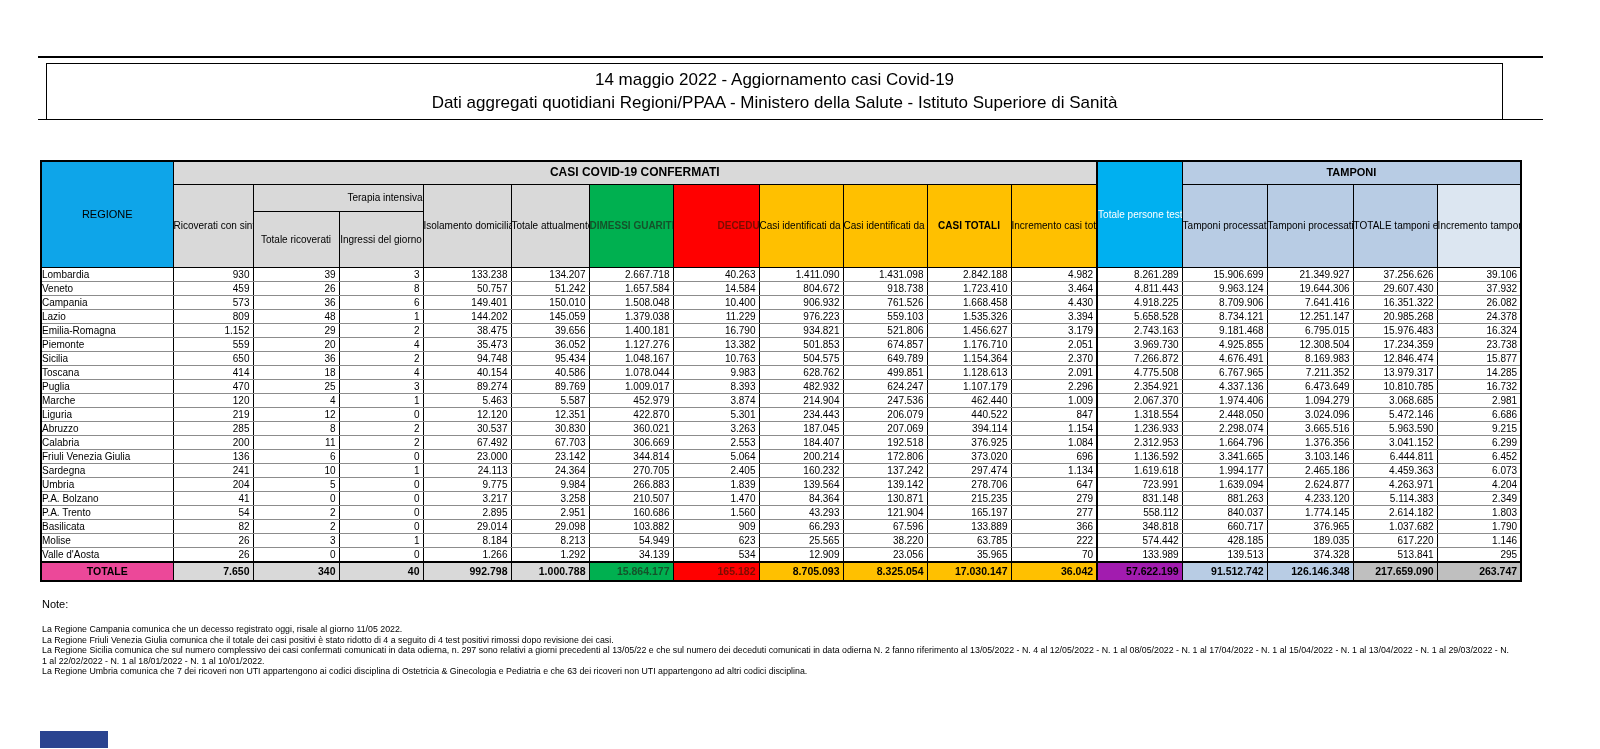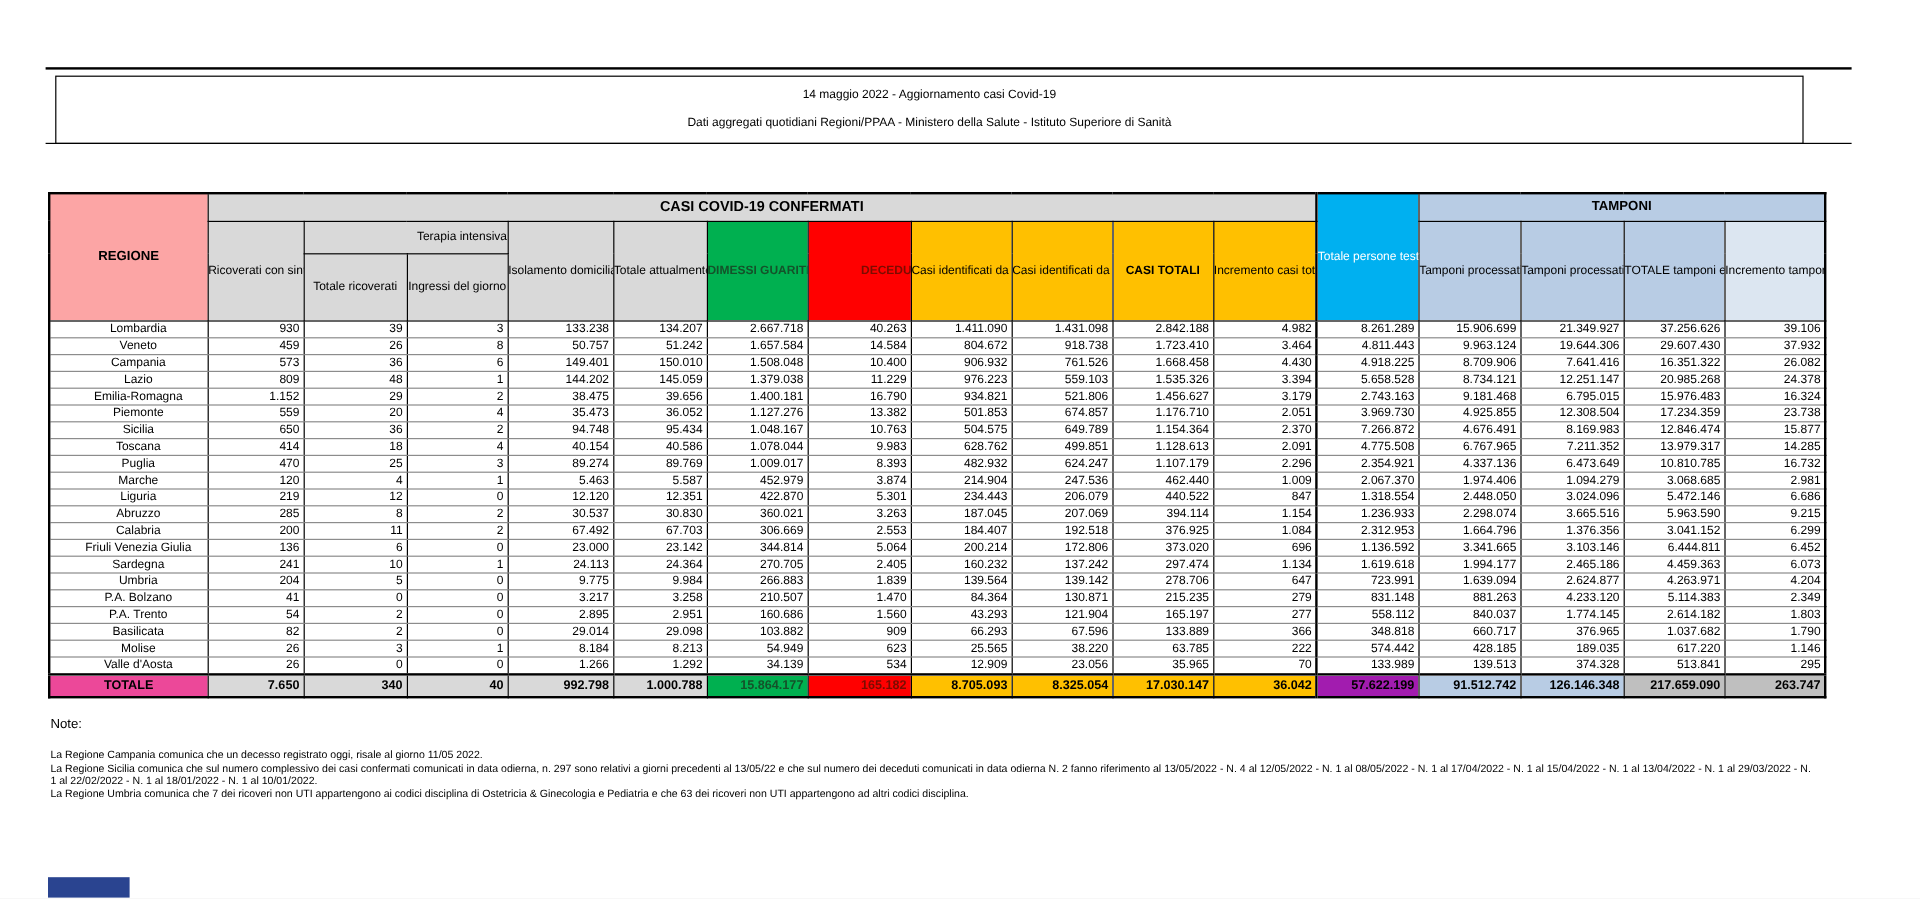--- a/index.html
+++ b/index.html
@@ -9,54 +9,54 @@
     font-family:"Liberation Sans", sans-serif; color:#000; overflow:hidden;
   }
   
   .rule-top   { position:absolute; left:38px; top:56px;  width:1505px; height:2px; background:#000; }
   .rule-mid   { position:absolute; left:38px; top:119px; width:1505px; height:1px; background:#000; }
   .title-box  {
     position:absolute; left:46px; top:63px; width:1457px; height:57px;
     border:1px solid #000; display:flex; flex-direction:column;
     justify-content:space-evenly; align-items:center; text-align:center;
   }
-  .title-line { font-size:10px; line-height:14px; }
+  .title-line { font-size:17px; line-height:14px; }
   
   table.covid {
     position:absolute; left:40px; top:160px; width:1480px;
     border-collapse:collapse; table-layout:fixed;
     border:2px solid #000;
     font-size:10px;
   }
   table.covid th, table.covid td { overflow:hidden; white-space:nowrap; }
   
   thead th {
     border:1px solid #000; font-weight:normal; text-align:center;
     background:#d9d9d9; font-size:10px; line-height:11px; vertical-align:middle;
   }
-  th.h-regione   { background:#fca5a5; font-weight:bold; font-size:11px; }
+  th.h-regione   { background:#0ea5e9; font-weight:normal; font-size:11px; }
   th.h-group     { font-weight:bold; font-size:12px; height:23px; }
   th.h-tamp-group{ background:#b8cce4; font-weight:bold; font-size:11px; }
   th.h-ti        { height:27px;text-align:right; }
   tr.r-sub2 th   { height:56px; }
   th.h-green     { background:#00b050; color:#14522a; font-weight:bold; }
   th.h-red       { background:#ff0000; color:#7b0c00; font-weight:bold;padding-left:44px; }
   th.h-yellow    { background:#ffc000; }
   th.h-yellow-b  { background:#ffc000; font-weight:bold; }
   th.h-cyan      { background:#00b0f0; color:#ffffff; border-left:2px solid #000; }
   th.h-blue      { background:#b8cce4; }
   th.h-bluelight { background:#dce6f1; }
   
   tbody tr { height:14px; }
   tbody td {
     border-left:1px solid #000; border-right:1px solid #000;
     border-top:1px solid #8c8c8c; border-bottom:1px solid #8c8c8c;
     background:#fff; line-height:13px;
   }
-  td.cell-region { text-align:center;  padding-left:16px; }
+  td.cell-region { text-align:left;  padding-left:0; }
   td.cell-num    { text-align:right; padding-right:3px; }
   td.b-thick     { border-left:2px solid #000; }
   
   tfoot tr { height:19px; }
   tfoot td {
     border:1px solid #000; border-top:2px solid #000;
     font-weight:bold; font-size:10.5px; text-align:right; padding-right:3px;
   }
   td.t-label  { background:#ec4899; text-align:center; padding-right:0; }
   td.t-gray   { background:#d9d9d9; }
@@ -555,19 +555,20 @@
         <td class="t-blue">126.146.348</td>
         <td class="t-gray2">217.659.090</td>
         <td class="t-gray2">263.747</td>
       </tr>
     </tfoot>
   </table>
 
   <div class="notes">
     <div class="notes-heading">Note:</div>
     <div class="note-line">La Regione Campania comunica che un decesso registrato oggi, risale al giorno 11/05 2022.</div>
+    <div class="note-line">La Regione Friuli Venezia Giulia comunica che il totale dei casi positivi è stato ridotto di 4 a seguito di 4 test positivi rimossi dopo revisione dei casi.</div>
     <div class="note-line">La Regione Sicilia comunica che sul numero complessivo dei casi confermati comunicati in data odierna, n. 297 sono relativi a giorni precedenti al 13/05/22 e che sul numero dei deceduti comunicati in data odierna N. 2 fanno riferimento al 13/05/2022 - N. 4 al 12/05/2022 - N. 1 al 08/05/2022 - N. 1 al 17/04/2022 - N. 1 al 15/04/2022 - N. 1 al 13/04/2022 - N. 1 al 29/03/2022 - N. 1 al 22/02/2022 - N. 1 al 18/01/2022 - N. 1 al 10/01/2022.</div>
     <div class="note-line">La Regione Umbria comunica che 7 dei ricoveri non UTI appartengono ai codici disciplina di Ostetricia &amp; Ginecologia e Pediatria e che 63 dei ricoveri non UTI appartengono ad altri codici disciplina.</div>
   </div>
 
   <div class="bottom-bar"></div>
 
 </div>
 
 </body></html>

